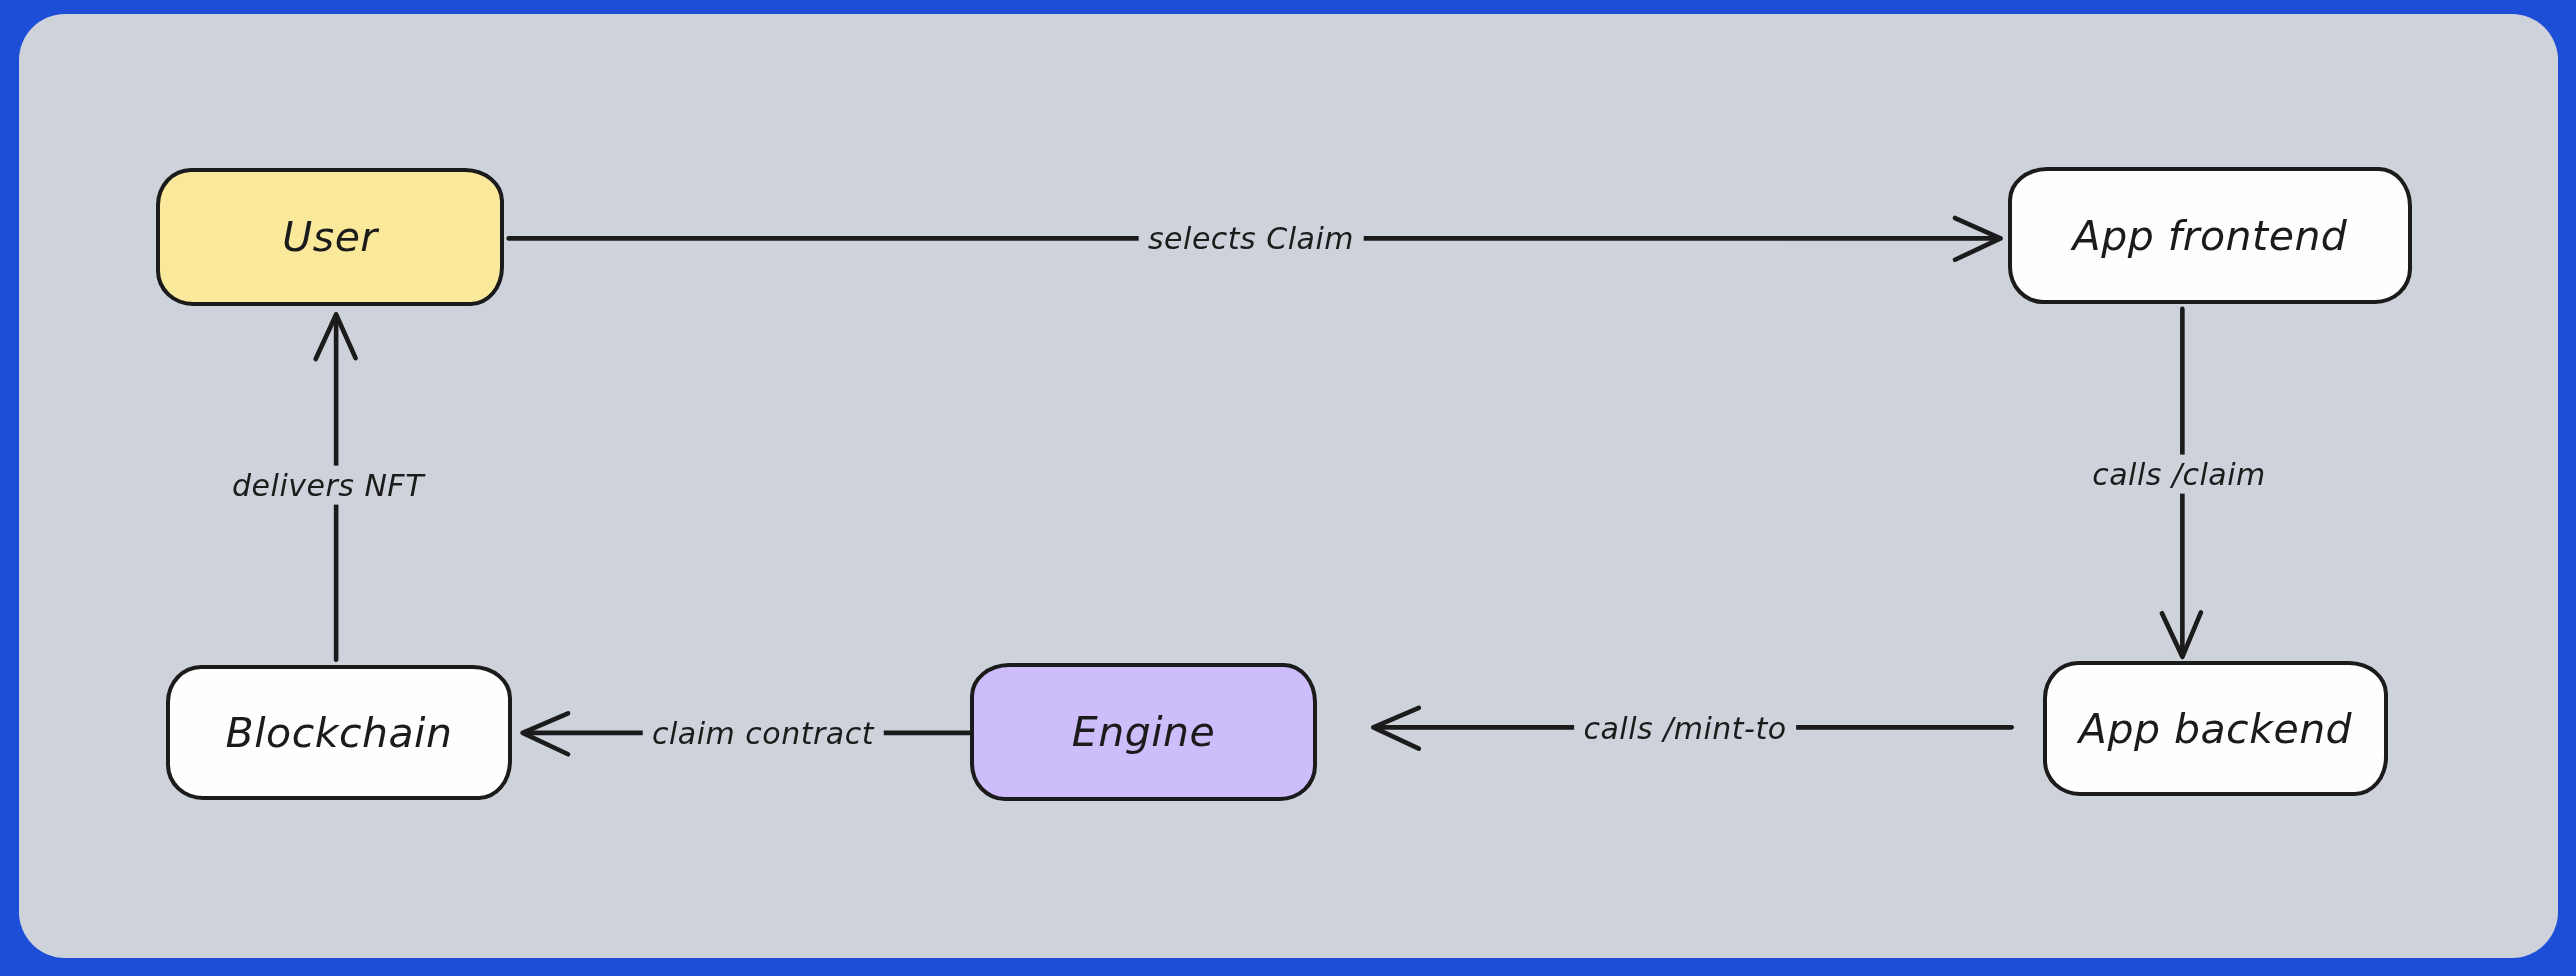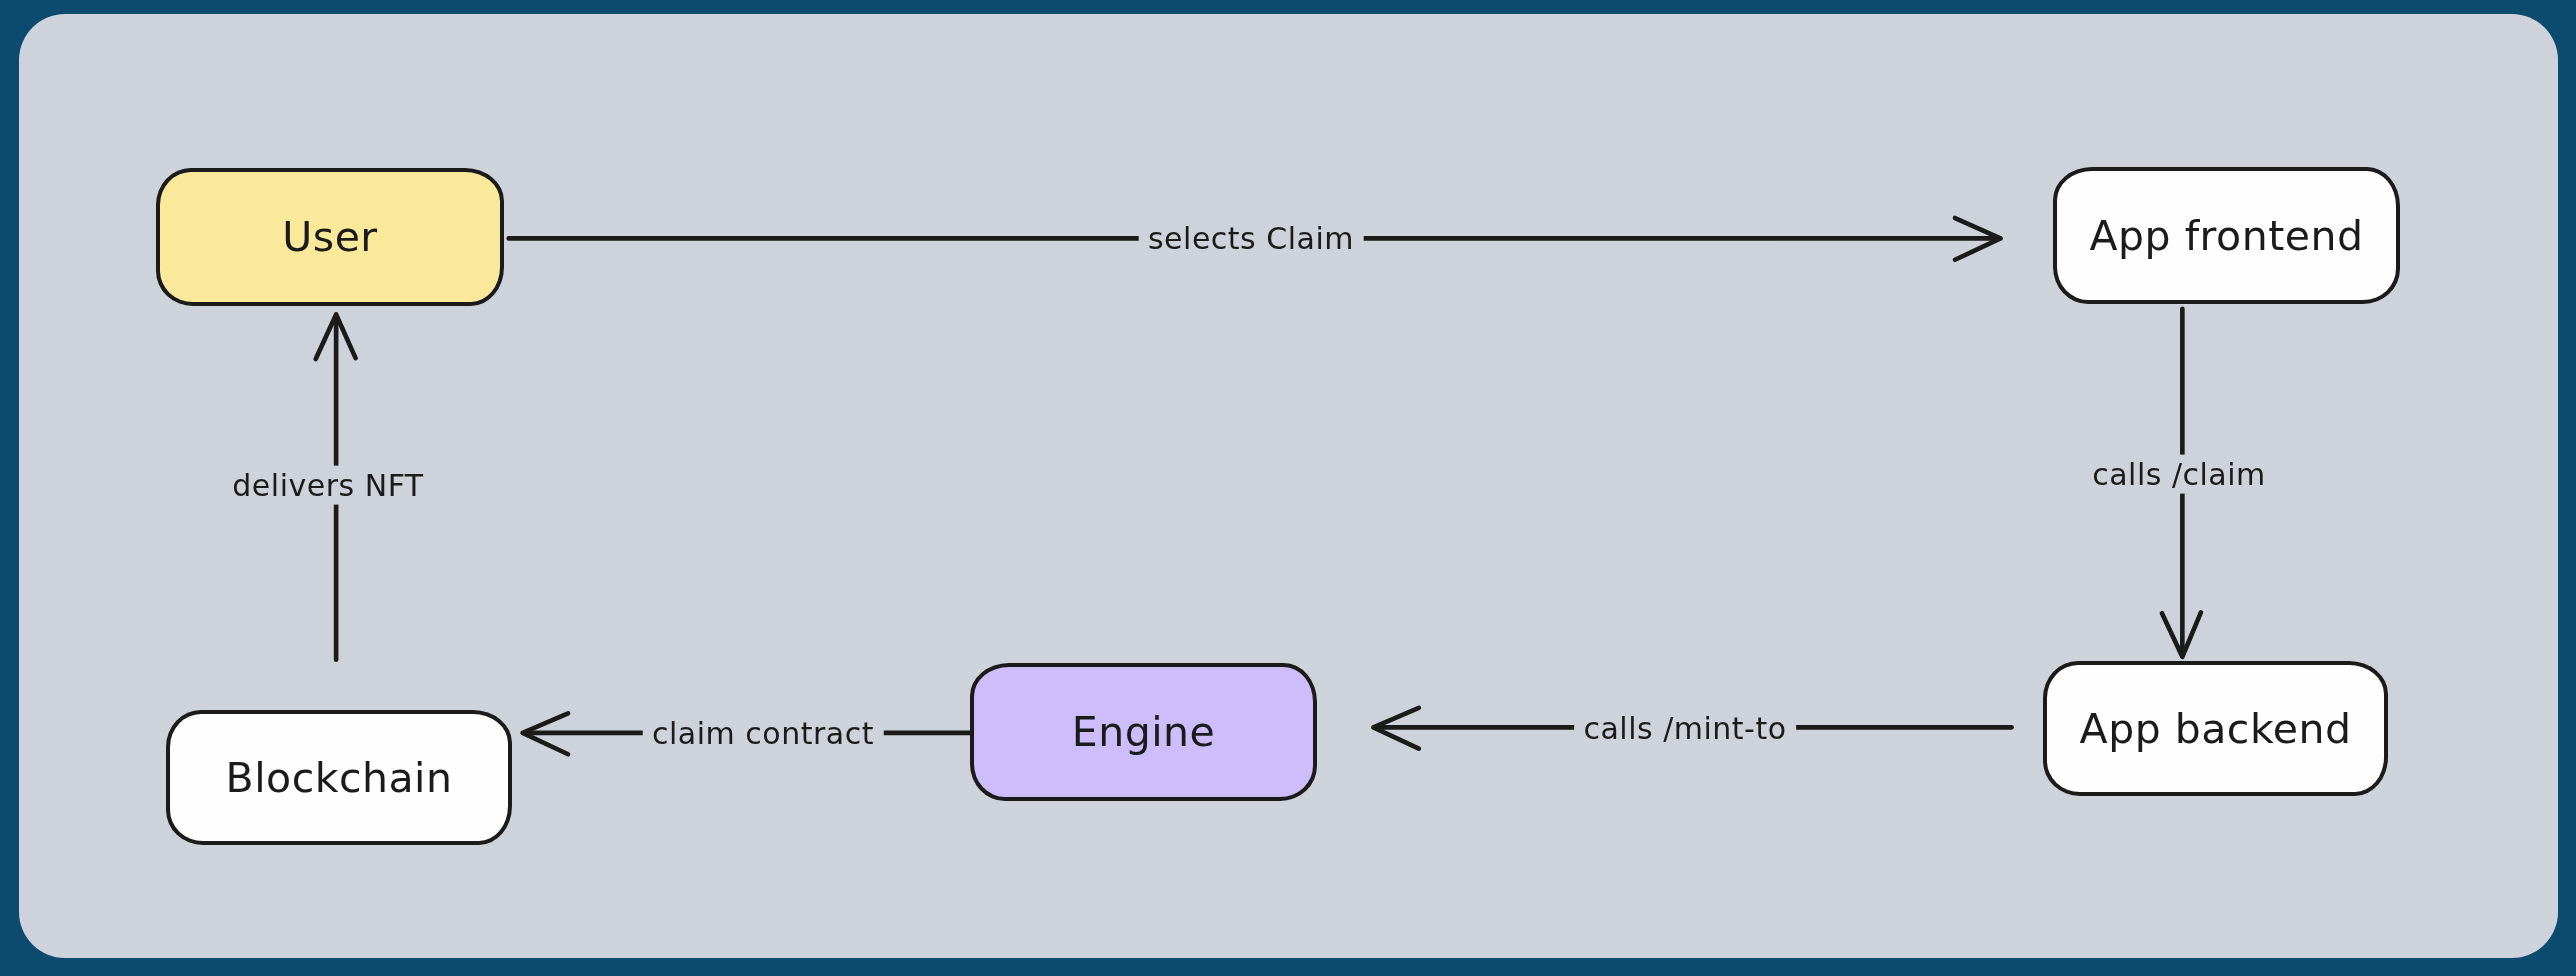--- a/index.html
+++ b/index.html
@@ -4,23 +4,24 @@
 <style>
   html, body {
     margin: 0;
     padding: 0;
     background: #4a636c;
   }
   .stage {
     position: relative;
     width: 2576px;
     height: 976px;
-    background: #0c4a6e;
+    background: #1d4ed8;
     overflow: hidden;
     font-family: "DejaVu Sans", "Liberation Sans", sans-serif;
+    font-style: italic;
   }
   .canvas {
     position: absolute;
     left: 18.6px;
     top: 14px;
     width: 2539px;
     height: 944px;
     background: #ced2da;
     border-radius: 46px;
   }
@@ -40,21 +41,21 @@
     border: 4.2px solid #1b1b1b;
     color: #1b1b1b;
     font-size: 41px;
     letter-spacing: 0.5px;
     white-space: nowrap;
     box-sizing: border-box;
   }
   .node-round-a { border-radius: 35px 39px 33px 37px / 37px 33px 39px 35px; }
   .node-round-b { border-radius: 39px 33px 37px 35px / 33px 39px 35px 37px; }
   .node-user       { left: 156px;  top: 168px; width: 348px; height: 138px; }
-  .node-frontend   { left: 2008px; top: 167px; width: 347px; height: 137px; margin-left: 45px; }
+  .node-frontend   { left: 2008px; top: 167px; width: 404px; height: 137px; }
   .node-backend    { left: 2015px; top: 661px; width: 345px; height: 135px; margin-left: 28px; }
   .node-engine     { left: 970px; top: 663px; width: 347px; height: 138px; }
   .node-blockchain { left: 166px;  top: 665px; width: 346px; height: 135px; }
   .edge-label {
     position: absolute;
     transform: translate(-50%, -50%);
     background: #ced2da;
     color: #1b1b1b;
     font-size: 30px;
     letter-spacing: 0.5px;
@@ -105,21 +106,21 @@
   </div>
 
   <div class="node node-backend node-round-a" style="background-color: rgb(254, 254, 254);">
     <span>App backend</span>
   </div>
 
   <div class="node node-engine node-round-b" style="background-color: rgb(205, 189, 251);">
     <span>Engine</span>
   </div>
 
-  <div class="node node-blockchain node-round-a" style="background-color: rgb(254, 254, 254); margin-top: 45px;">
+  <div class="node node-blockchain node-round-a" style="background-color: rgb(254, 254, 254);">
     <span>Blockchain</span>
   </div>
 
   <div class="edge-label edge-label-1">selects Claim</div>
   <div class="edge-label edge-label-2">calls /claim</div>
   <div class="edge-label edge-label-3">calls /mint-to</div>
   <div class="edge-label edge-label-4">claim contract</div>
   <div class="edge-label edge-label-5">delivers NFT</div>
 </div>
 

